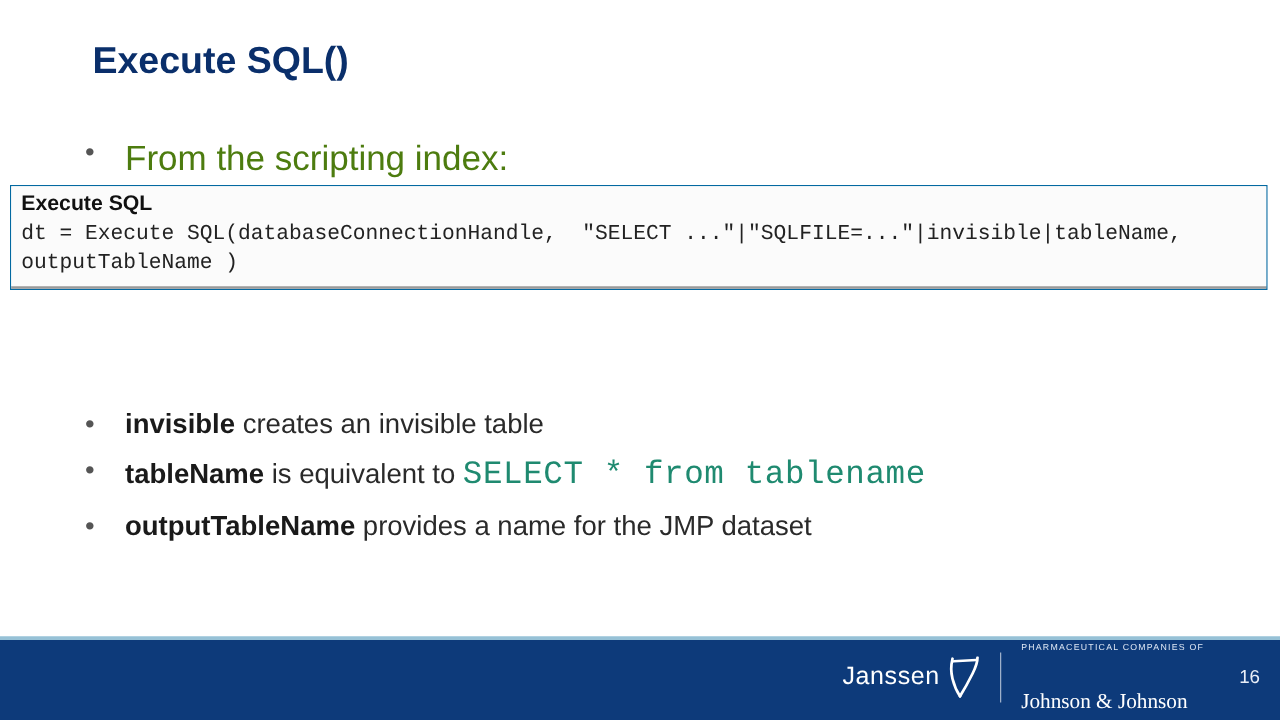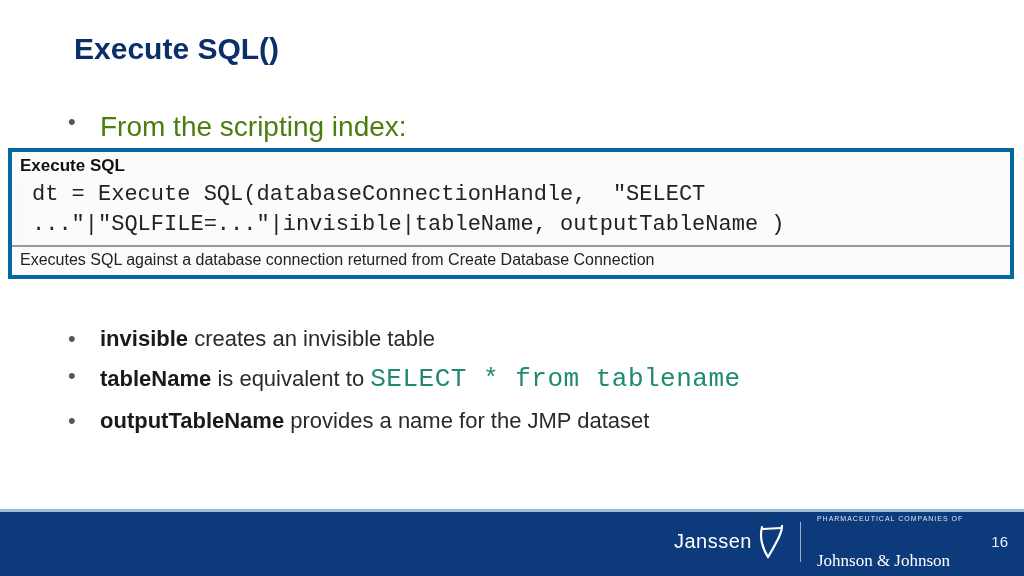--- a/index.html
+++ b/index.html
@@ -3,23 +3,23 @@
 <meta charset="utf-8">
 <style>
   * { margin: 0; padding: 0; box-sizing: border-box; }
   html, body { width: 1024px; height: 576px; background: #ffffff; font-family: Verdana, Geneva, sans-serif; color: #333; overflow: hidden; }
   .slide { position: relative; width: 1024px; height: 576px; }
   .title { position: absolute; left: 74px; top: 32px; font-size: 30px; font-weight: 700; color: #0a2f6b; }
   .bullets { position: absolute; left: 62px; top: 105px; width: 900px; }
   .bullets ul { list-style: none; }
   .bullets li { position: relative; padding-left: 38px; font-size: 28px; line-height: 1.55; color: #4d7c0f; }
   .bullets li::before { content: "•"; position: absolute; left: 6px; top: 0; font-size: 22px; color: #555; }
-  .doc-box { position: absolute; left: 8px; top: 148px; width: 1006px; border: 4px solid #0369a1; background: #fafafa; }
+  .doc-box { position: absolute; left: 8px; top: 148px; width: 1006px; border: 1px solid #0369a1; background: #fafafa; }
   .doc-title { padding: 4px 8px 2px 8px; font-weight: 700; font-size: 17px; color: #111; background: #fbfbfb; }
-  .doc-code { padding: 2px 8px 6px 8px; font-family: "Courier New", Courier, monospace; font-size: 22px; color: #222; line-height: 1.35; white-space: pre-wrap; word-break: break-word; background: #fbfbfb; margin-left: 12px; }
+  .doc-code { padding: 2px 8px 6px 8px; font-family: "Courier New", Courier, monospace; font-size: 17px; color: #222; line-height: 1.35; white-space: pre-wrap; word-break: break-word; background: #fbfbfb; }
   .doc-sep { height: 0; border-top: 2px solid #9a9a9a; }
   .doc-desc { padding: 4px 8px 6px 8px; font-size: 16px; color: #222; background: #fbfbfb; }
   .bullets2 { position: absolute; left: 62px; top: 320px; width: 900px; }
   .bullets2 ul { list-style: none; }
   .bullets2 li { position: relative; padding-left: 38px; font-size: 22px; line-height: 1.7; color: #2a2a2a; }
   .bullets2 li::before { content: "•"; position: absolute; left: 6px; top: 0; font-size: 22px; color: #555; }
   .b-strong { font-weight: 700; color: #1a1a1a; }
   .code-inline { font-family: "Courier New", Courier, monospace; color: #1f8a70; font-size: 26px; letter-spacing: 0.5px; }
   .footer { position: absolute; left: 0; bottom: 0; width: 1024px; height: 64px; background: #0d3a7a; }
   .footer-accent { position: absolute; left: 0; top: -3px; width: 1024px; height: 3px; background: #6aa7c4; opacity: .7; }
@@ -43,21 +43,20 @@
   <div class="bullets">
     <ul>
       <li>From the scripting index:</li>
     </ul>
   </div>
 
   <div class="doc-box">
     <div class="doc-title">Execute SQL</div>
     <div class="doc-code">dt = Execute SQL(databaseConnectionHandle,  "SELECT ..."|"SQLFILE=..."|invisible|tableName, outputTableName )</div>
     <div class="doc-sep"></div>
-    <div class="doc-desc">Executes SQL against a database connection returned from Create Database Connection</div>
   </div>
 
   <div class="bullets2">
     <ul>
       <li>
         <span class="b-strong">invisible</span><span> creates an invisible table</span>
       </li>
       <li>
         <span class="b-strong">tableName</span><span> is equivalent to </span><span class="code-inline">SELECT * from tablename</span>
       </li>

